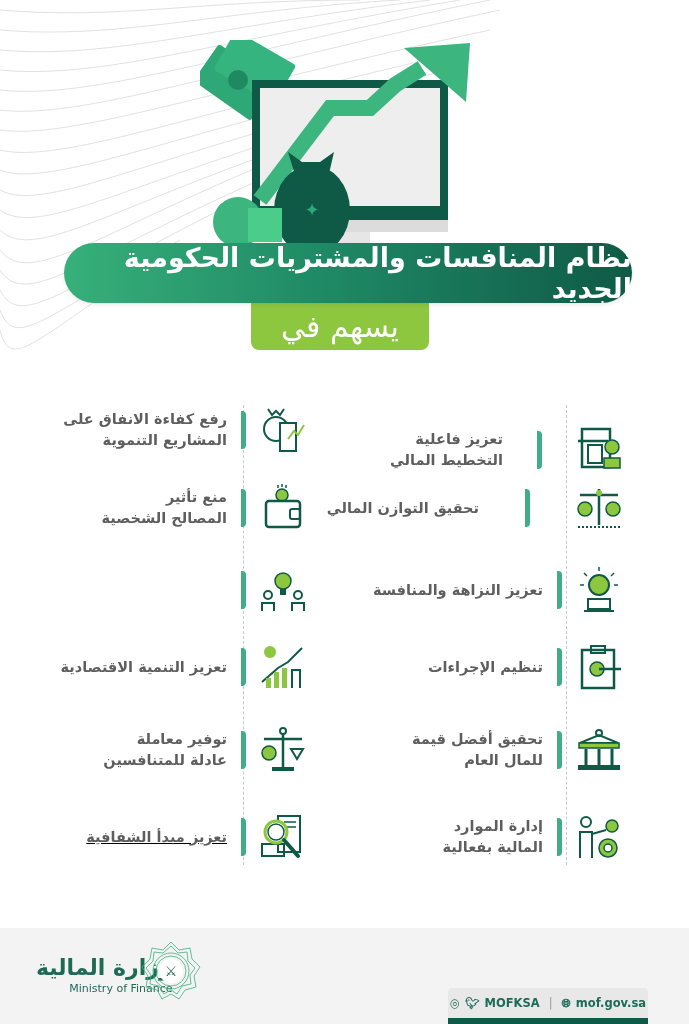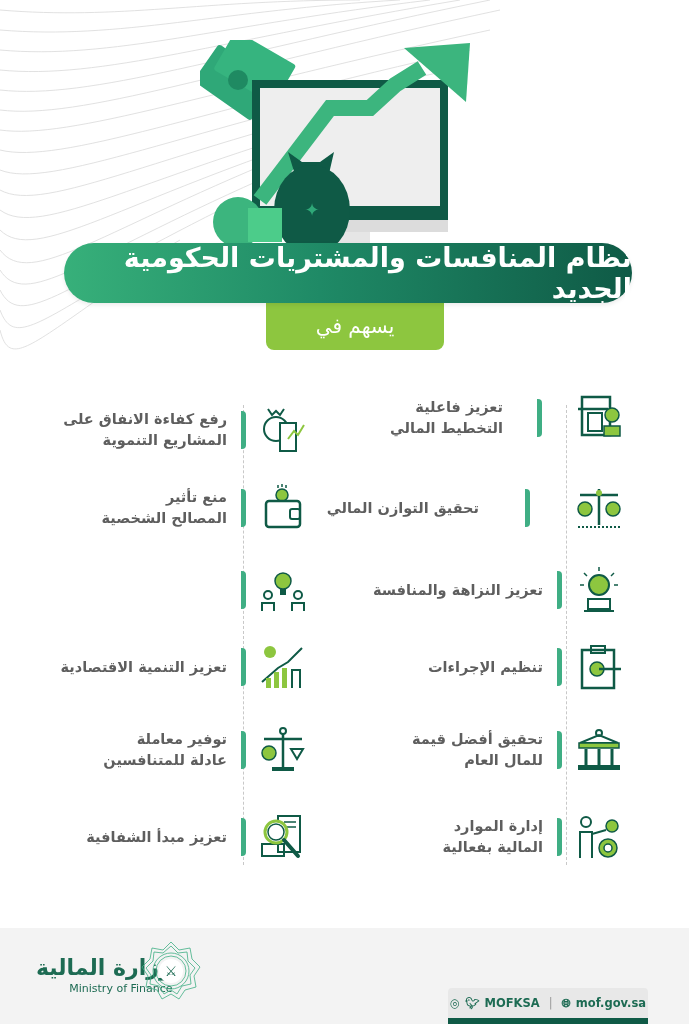--- a/index.html
+++ b/index.html
@@ -16,21 +16,21 @@
     background: linear-gradient(90deg, #37b07a 0%, #1f8a66 45%, #0f5a46 100%);
     display: flex; align-items: center; justify-content: center;
     color: #ffffff; font-weight: bold; font-size: 27px; direction: rtl;
     box-shadow: 0 2px 4px rgba(0,0,0,0.08);
     z-index: 2;
   }
   .subtitle-box {
     position: absolute; left: 251px; top: 302px; width: 178px; height: 48px;
     background: #8dc63f; border-radius: 0 0 8px 8px;
     display: flex; align-items: center; justify-content: center;
-    color: #ffffff; font-size: 20px; direction: rtl; margin-left: 15px;
+    color: #ffffff; font-size: 30px; direction: rtl;
   }
 
   .item {
     position: absolute; height: 60px; display: flex; align-items: center;
     direction: rtl;
   }
   .item .icon { width: 50px; height: 50px; flex: 0 0 50px; }
   .item .bar {
     width: 5px; height: 38px; background: #3fae84; border-radius: 0 4px 4px 0;
     margin: 0 12px 0 14px;
@@ -114,21 +114,21 @@
     <rect x="48" y="168" width="34" height="34" fill="#4ccc8a"></rect>
   </g>
 </svg>
 
 <div class="title-banner">نظام المنافسات والمشتريات الحكومية الجديد</div>
 <div class="subtitle-box">يسهم في</div>
 
 <div class="dash" style="left:566px; top:405px; height:460px;"></div>
 <div class="dash" style="left:243px; top:405px; height:460px;"></div>
 
-<div class="item" style="right:65px; top:388px;gap:20px;">
+<div class="item" style="right:65px; top:420px;gap:20px;">
   <svg class="icon" viewBox="0 0 50 50">
     <rect x="8" y="4" width="28" height="38" fill="none" stroke="#0f5a46" stroke-width="2.5"></rect>
     <rect x="14" y="20" width="14" height="18" fill="none" stroke="#0f5a46" stroke-width="2"></rect>
     <line x1="4" y1="16" x2="34" y2="16" stroke="#0f5a46" stroke-width="2.5"></line>
     <circle cx="38" cy="22" r="7" fill="#8dc63f" stroke="#0f5a46" stroke-width="1.5"></circle>
     <rect x="30" y="33" width="16" height="10" fill="#8dc63f" stroke="#0f5a46" stroke-width="1.5"></rect>
   </svg>
   <div class="bar"></div>
   <div class="label">تعزيز فاعلية
 التخطيط المالي</div>
@@ -266,21 +266,21 @@
     <line x1="6" y1="14" x2="44" y2="14" stroke="#0f5a46" stroke-width="2.5"></line>
     <circle cx="11" cy="28" r="7" fill="#8dc63f" stroke="#0f5a46" stroke-width="1.5"></circle>
     <polygon points="33,24 45,24 39,34" fill="none" stroke="#0f5a46" stroke-width="2"></polygon>
     <rect x="14" y="42" width="22" height="4" fill="#0f5a46"></rect>
   </svg>
   <div class="bar"></div>
   <div class="label">توفير معاملة
 عادلة للمتنافسين</div>
 </div>
 
-<div class="item" style="right:381px; top:807px;">
+<div class="item" style="right:381px; top:807px;text-decoration:underline;">
   <svg class="icon" viewBox="0 0 50 50">
     <rect x="20" y="4" width="22" height="36" fill="none" stroke="#0f5a46" stroke-width="2"></rect>
     <line x1="26" y1="10" x2="38" y2="10" stroke="#0f5a46" stroke-width="1.5"></line>
     <line x1="26" y1="15" x2="38" y2="15" stroke="#0f5a46" stroke-width="1.5"></line>
     <rect x="4" y="32" width="22" height="12" fill="none" stroke="#0f5a46" stroke-width="2"></rect>
     <circle cx="18" cy="20" r="11" fill="#fff" stroke="#8dc63f" stroke-width="3"></circle>
     <circle cx="18" cy="20" r="8" fill="none" stroke="#0f5a46" stroke-width="1.5"></circle>
     <line x1="26" y1="28" x2="40" y2="44" stroke="#0f5a46" stroke-width="4" stroke-linecap="round"></line>
   </svg>
   <div class="bar"></div>

